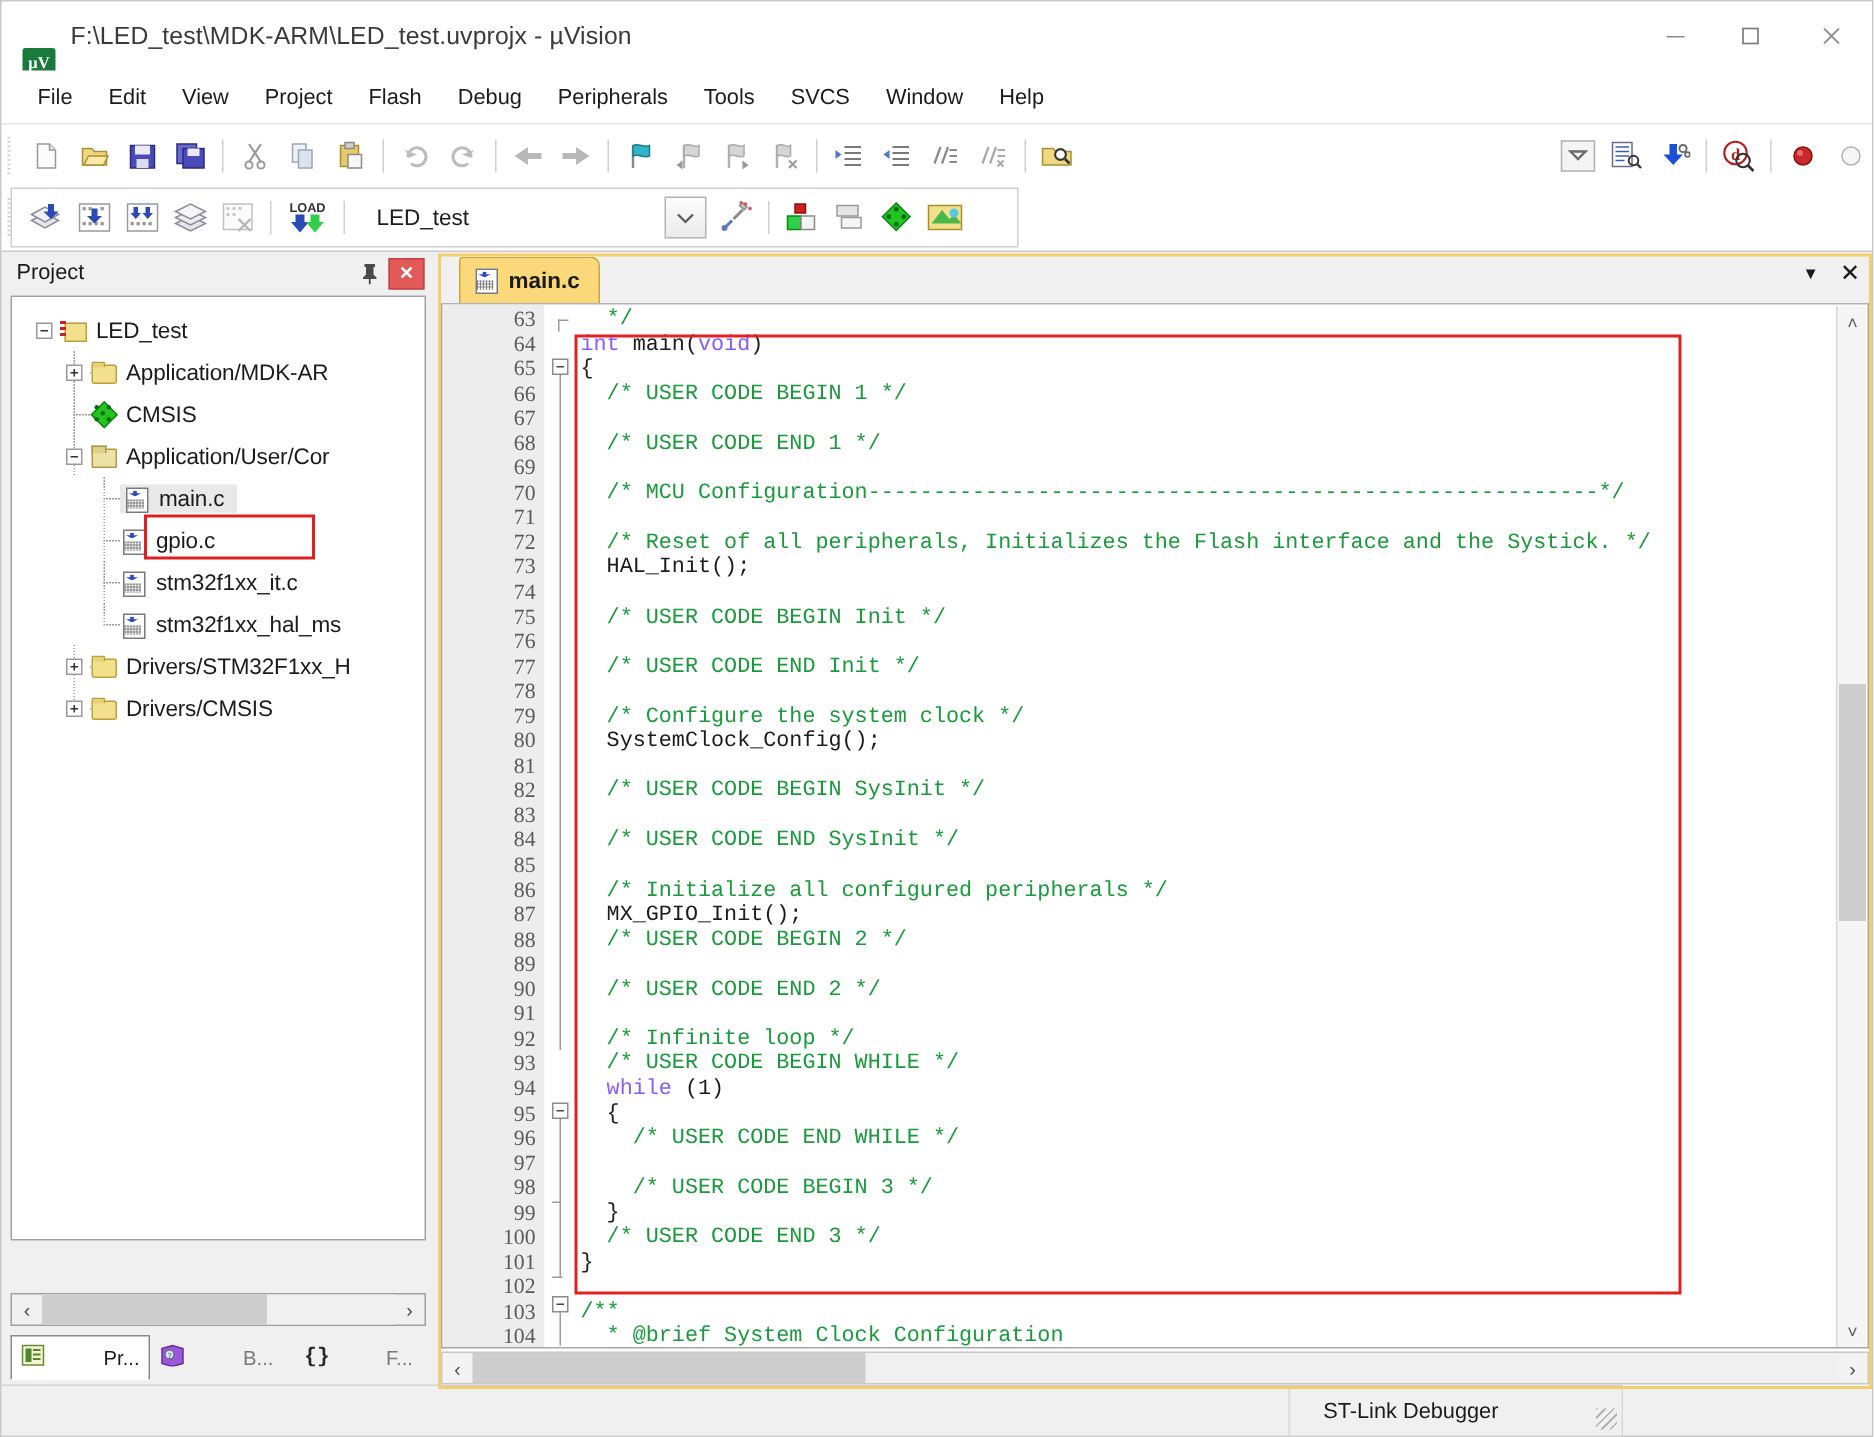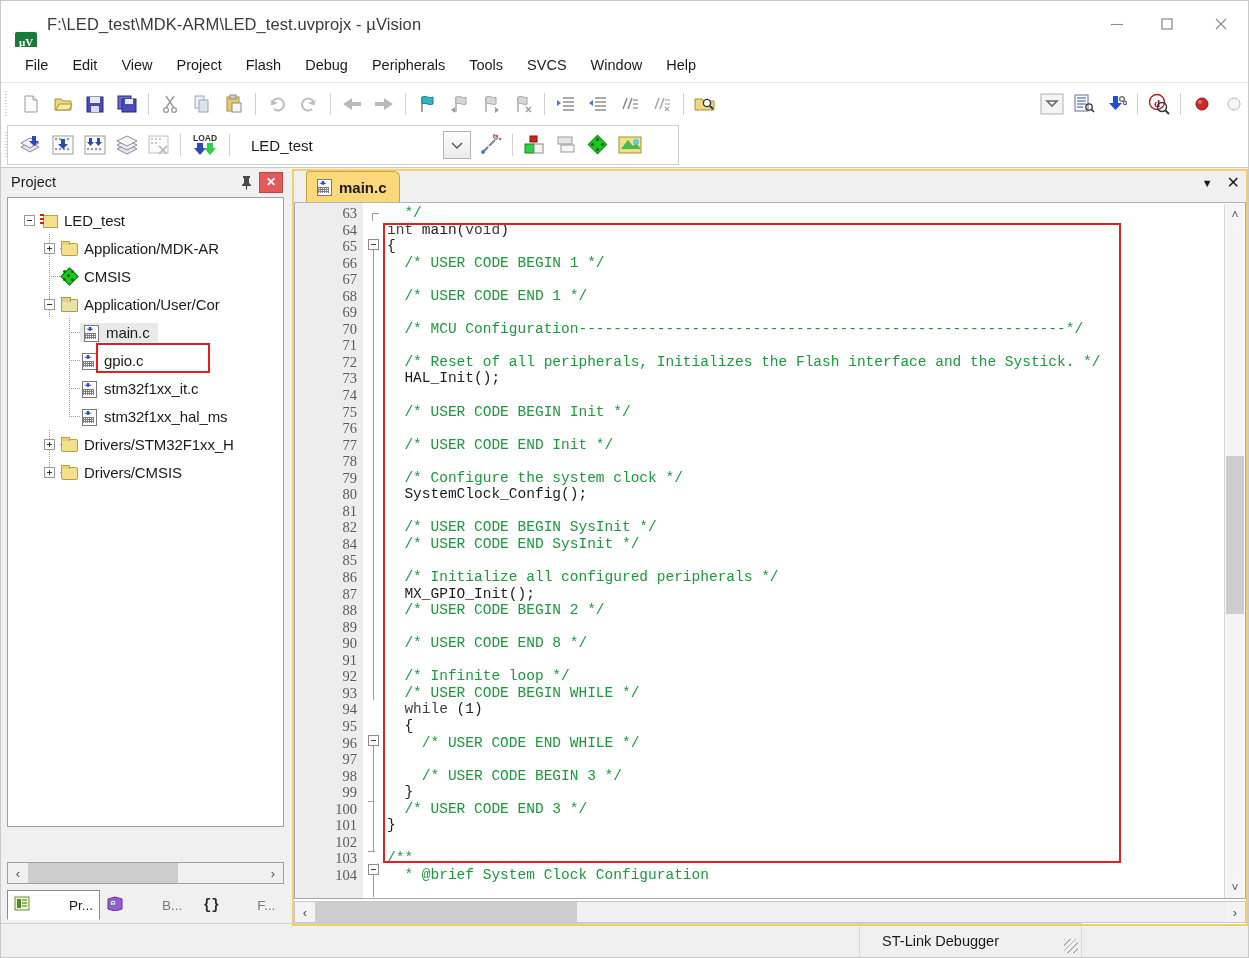--- a/index.html
+++ b/index.html
@@ -326,21 +326,21 @@
   }
   .lnum {
     position:absolute; left:0; width:62px; text-align:right;
     color:#5a5a5a; font-family:Liberation Serif, serif; font-size:14.5px;
   }
   .ctext {
     position:absolute; left:92px; white-space:pre;
     font-family:"Liberation Mono", monospace; font-size:14.5px;
   }
   .cm { color:#1a9a3c; }
-  .kw { color:#404040; }
+  .kw { color:#8b5cf6; }
   .pl { color:#1b1b1b; }
 
   .fold-marker {
     position:absolute; width:11px; height:11px;
     border:1px solid #8c8c8c; background:#ffffff; box-sizing:border-box;
   }
   .fold-marker::before{content:"";position:absolute;left:2px;top:4px;width:5px;height:1px;background:#444;}
   .fold-line { position:absolute; width:1px; background:#9a9a9a; }
   .fold-tick { position:absolute; height:1px; width:6px; background:#9a9a9a; }
 
@@ -991,27 +991,28 @@
           <div class="cline"><span class="lnum">73</span><span class="ctext"><span class="pl">  HAL_Init();</span></span></div>
           <div class="cline"><span class="lnum">74</span><span class="ctext"></span></div>
           <div class="cline"><span class="lnum">75</span><span class="ctext"><span class="cm">  /* USER CODE BEGIN Init */</span></span></div>
           <div class="cline"><span class="lnum">76</span><span class="ctext"></span></div>
           <div class="cline"><span class="lnum">77</span><span class="ctext"><span class="cm">  /* USER CODE END Init */</span></span></div>
           <div class="cline"><span class="lnum">78</span><span class="ctext"></span></div>
           <div class="cline"><span class="lnum">79</span><span class="ctext"><span class="cm">  /* Configure the system clock */</span></span></div>
           <div class="cline"><span class="lnum">80</span><span class="ctext"><span class="pl">  SystemClock_Config();</span></span></div>
           <div class="cline"><span class="lnum">81</span><span class="ctext"></span></div>
           <div class="cline"><span class="lnum">82</span><span class="ctext"><span class="cm">  /* USER CODE BEGIN SysInit */</span></span></div>
+          <div class="cline"><span class="lnum">83</span><span class="ctext"></span></div>
           <div class="cline"><span class="lnum">84</span><span class="ctext"><span class="cm">  /* USER CODE END SysInit */</span></span></div>
           <div class="cline"><span class="lnum">85</span><span class="ctext"></span></div>
           <div class="cline"><span class="lnum">86</span><span class="ctext"><span class="cm">  /* Initialize all configured peripherals */</span></span></div>
           <div class="cline"><span class="lnum">87</span><span class="ctext"><span class="pl">  MX_GPIO_Init();</span></span></div>
           <div class="cline"><span class="lnum">88</span><span class="ctext"><span class="cm">  /* USER CODE BEGIN 2 */</span></span></div>
           <div class="cline"><span class="lnum">89</span><span class="ctext"></span></div>
-          <div class="cline"><span class="lnum">90</span><span class="ctext"><span class="cm">  /* USER CODE END 8 */</span></span></div>
+          <div class="cline"><span class="lnum">90</span><span class="ctext"><span class="cm">  /* USER CODE END 2 */</span></span></div>
           <div class="cline"><span class="lnum">91</span><span class="ctext"></span></div>
           <div class="cline"><span class="lnum">92</span><span class="ctext"><span class="cm">  /* Infinite loop */</span></span></div>
           <div class="cline"><span class="lnum">93</span><span class="ctext"><span class="cm">  /* USER CODE BEGIN WHILE */</span></span></div>
           <div class="cline"><span class="lnum">94</span><span class="ctext"><span class="pl">  </span><span class="kw">while</span><span class="pl"> (1)</span></span></div>
           <div class="cline"><span class="lnum">95</span><span class="ctext"><span class="pl">  {</span></span></div>
           <div class="cline"><span class="lnum">96</span><span class="ctext"><span class="cm">    /* USER CODE END WHILE */</span></span></div>
           <div class="cline"><span class="lnum">97</span><span class="ctext"></span></div>
           <div class="cline"><span class="lnum">98</span><span class="ctext"><span class="cm">    /* USER CODE BEGIN 3 */</span></span></div>
           <div class="cline"><span class="lnum">99</span><span class="ctext"><span class="pl">  }</span></span></div>
           <div class="cline"><span class="lnum">100</span><span class="ctext"><span class="cm">  /* USER CODE END 3 */</span></span></div>

